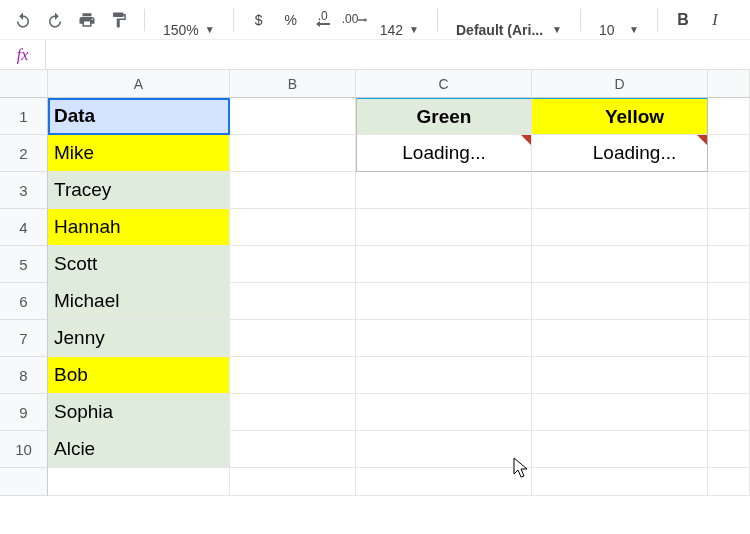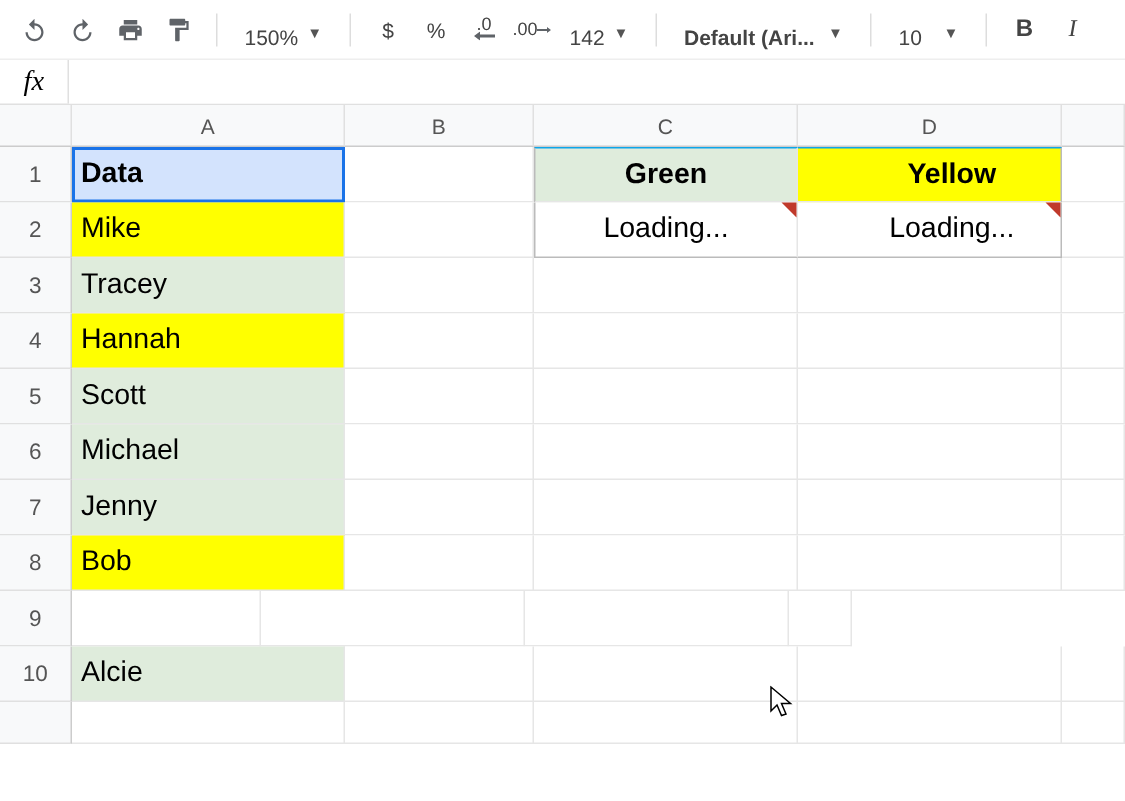--- a/index.html
+++ b/index.html
@@ -34,20 +34,21 @@
     border-radius: 3px;
   }
   .tb-icon svg { display: block; }
   .tb-sep {
     width: 1px; height: 22px;
     background: #ddd;
     margin: 0 6px;
   }
   .tb-drop {
     display: flex;
+    align-items: center;
     gap: 4px;
     padding: 0 6px;
     height: 26px;
     cursor: pointer;
     white-space: nowrap;
     margin-top: 20px;
   }
   .tb-drop .caret {
     font-size: 10px;
     color: #555;
@@ -62,22 +63,22 @@
     height: 30px;
     display: flex;
     align-items: center;
     border-bottom: 1px solid #e0e0e0;
   }
   .fx {
     width: 46px;
     text-align: center;
     font-style: italic;
     font-family: 'Times New Roman', serif;
-    color: #000000;
-    font-size: 19px;
+    color: #a21caf;
+    font-size: 16px;
     border-right: 1px solid #e0e0e0;
     height: 100%;
     display: flex;
     align-items: center;
     justify-content: center;
   }
   .formula-input {
     flex: 1;
     border: none;
     outline: none;
@@ -338,20 +339,21 @@
     <div class="rh">8</div>
     <div class="cell cA yellow">Bob</div>
     <div class="cell cB"></div>
     <div class="cell cC"></div>
     <div class="cell cD"></div>
     <div class="cell cE"></div>
   </div>
 
   <div class="row">
     <div class="rh">9</div>
+    <div class="cell cA paleGreen">Sophia</div>
     <div class="cell cB"></div>
     <div class="cell cC"></div>
     <div class="cell cD"></div>
     <div class="cell cE"></div>
   </div>
 
   <div class="row">
     <div class="rh">10</div>
     <div class="cell cA paleGreen">Alcie</div>
     <div class="cell cB"></div>

